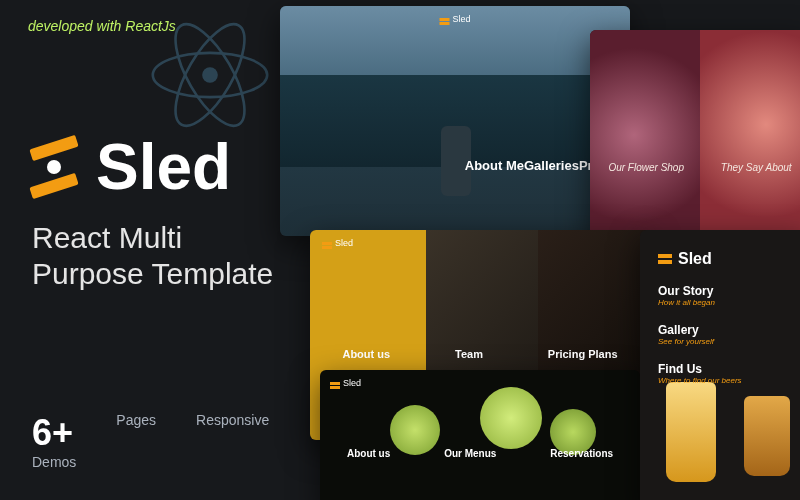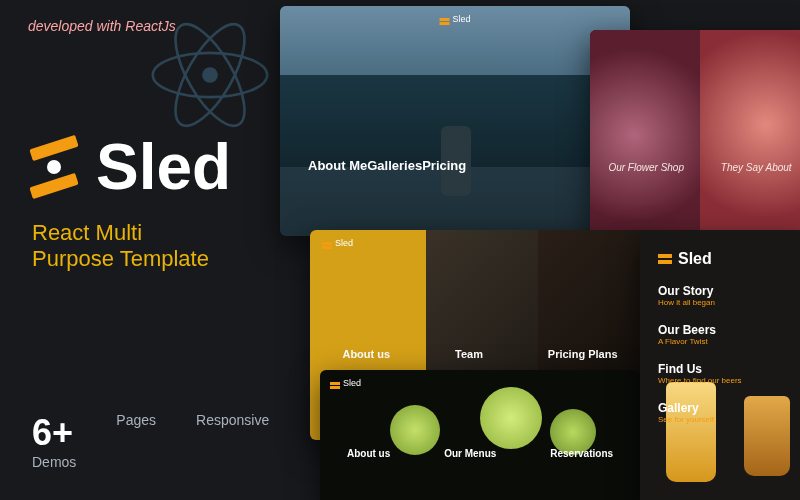--- a/index.html
+++ b/index.html
@@ -1,35 +1,35 @@
 <!DOCTYPE html>
 <html><head>
 <meta charset="utf-8">
 <style>
 *{margin:0;padding:0;box-sizing:border-box}
 body{width:800px;height:500px;background:#17191c;font-family:Arial,sans-serif;color:#fff;overflow:hidden;position:relative}
-.tagline{position:absolute;top:18px;left:28px;color:#fca5a5;font-style:italic;font-size:14px}
+.tagline{position:absolute;top:18px;left:28px;color:#bef264;font-style:italic;font-size:14px}
 .react-logo{position:absolute;top:10px;left:145px;opacity:0.3}
 .react-logo svg{width:130px;height:130px}
 .brand{position:absolute;top:130px;left:30px;display:flex;align-items:center;gap:18px}
 .brand-icon{display:flex;flex-direction:column;gap:6px;align-items:center}
 .brand-icon .bar{width:48px;height:12px;background:#f39c12;border-radius:2px}
 .brand-icon .dot{width:14px;height:14px;background:#fff;border-radius:50%}
 .brand-name{font-size:64px;font-weight:700;color:#fff}
-.subtitle{position:absolute;top:220px;left:32px;font-size:22px;font-weight:400;color:#eab308;line-height:1.2}
+.subtitle{position:absolute;top:220px;left:32px;font-size:30px;font-weight:400;color:#e5e5e5;line-height:1.2}
 .stats{position:absolute;bottom:30px;left:32px;display:flex;gap:40px}
 .stat{text-align:left}
 .stat-num{font-size:36px;font-weight:700;color:#fff}
 .stat-label{font-size:14px;color:#aab2bd}
 .demo{position:absolute;border-radius:6px;overflow:hidden;box-shadow:0 10px 30px rgba(0,0,0,0.6)}
 .demo-photo{top:6px;left:280px;width:350px;height:230px;background:linear-gradient(180deg,#2b4a5a 0%,#1e2f38 100%)}
 .demo-photo .sky{height:46%;background:linear-gradient(180deg,#6b8ca3,#3a5c70)}
 .demo-photo .mtns{position:absolute;top:30%;left:0;right:0;height:40%;background:linear-gradient(180deg,#1a3642,#12262f)}
 .demo-photo .person{position:absolute;top:52%;left:46%;width:30px;height:70px;background:#2a3840;border-radius:6px}
-.demo-photo .links{position:absolute;top:66%;left:0;right:0;display:flex;justify-content:flex-start;padding:0 28px}
+.demo-photo .links{position:absolute;top:66%;left:0;right:0;display:flex;justify-content:flex-end;padding:0 7px}
 .demo-photo .links span{font-size:13px;font-weight:700}
 .demo-florist{top:30px;left:590px;width:220px;height:210px;background:#321318}
 .demo-florist .flower-l{position:absolute;left:0;top:0;width:50%;height:100%;background:radial-gradient(circle at 40% 50%,#b0657b 0%,#5a1e2e 70%)}
 .demo-florist .flower-r{position:absolute;right:0;top:0;width:50%;height:100%;background:radial-gradient(circle at 60% 45%,#e2897e 0%,#8b2d36 70%)}
 .demo-florist .txt{position:absolute;top:63%;width:100%;display:flex;justify-content:space-around;font-size:10px;font-style:italic;color:#f5e8e0}
 .demo-gym{top:230px;left:310px;width:340px;height:210px;background:#111}
 .demo-gym .panel-l{position:absolute;left:0;top:0;width:34%;height:100%;background:#d4a017}
 .demo-gym .panel-m{position:absolute;left:34%;top:0;width:33%;height:100%;background:linear-gradient(135deg,#3a3228,#1a1612)}
 .demo-gym .panel-r{position:absolute;right:0;top:0;width:33%;height:100%;background:linear-gradient(135deg,#2a1f18,#0e0b08)}
 .demo-gym .lbl{position:absolute;top:56%;width:100%;display:flex;justify-content:space-around;font-size:11px;font-weight:700;color:#fff}
@@ -39,21 +39,21 @@
 .demo-food .lime3{position:absolute;left:72%;top:28%;width:46px;height:46px;border-radius:50%;background:radial-gradient(circle,#b8d85f,#6e8f2b)}
 .demo-food .lbl{position:absolute;top:56%;width:100%;display:flex;justify-content:space-around;font-size:10px;font-weight:700;color:#fff}
 .demo-beer{top:230px;left:640px;width:170px;height:280px;background:#191716}
 .demo-beer .glass1{position:absolute;left:15%;bottom:10%;width:50px;height:100px;background:linear-gradient(180deg,#f8d982,#d6971c);border-radius:6px 6px 10px 10px}
 .demo-beer .glass2{position:absolute;right:12%;bottom:12%;width:46px;height:80px;background:linear-gradient(180deg,#e2a848,#a46518);border-radius:6px 6px 10px 10px}
 .demo-beer .menu{position:absolute;top:20px;left:18px;display:flex;flex-direction:column;gap:16px}
 .demo-beer .menu .br{display:flex;align-items:center;gap:6px;font-size:16px;font-weight:700}
 .demo-beer .menu .br .bi{display:inline-flex;flex-direction:column;gap:2px}
 .demo-beer .menu .br .bi span{display:block;width:14px;height:4px;background:#f39c12}
 .demo-beer .menu .mi{color:#fff;font-size:12px;font-weight:700}
-.demo-beer .menu .ms{color:#f39c12;font-size:8px;}
+.demo-beer .menu .ms{color:#f39c12;font-size:8px;font-style:italic}
 .demo .tiny-logo{position:absolute;top:8px;font-size:9px;display:flex;align-items:center;gap:3px}
 .demo .tiny-logo .ti{display:inline-block;width:10px;height:3px;background:#f39c12;box-shadow:0 4px 0 #f39c12}
 </style>
 </head>
 <body>
 
 <div class="tagline">developed with ReactJs</div>
 
 <div class="react-logo">
 <svg viewBox="0 0 100 100">
@@ -158,25 +158,21 @@
           <span></span>
           <span></span>
         </span>
         <span>Sled</span>
       </div>
     <div>
         <div class="mi">Our Story</div>
         <div class="ms">How it all began</div>
       </div>
     <div>
-        <div class="mi">Our Beers</div>
-        <div class="ms">A Flavor Twist</div>
+        <div class="mi">Gallery</div>
+        <div class="ms">See for yourself</div>
       </div>
     <div>
         <div class="mi">Find Us</div>
         <div class="ms">Where to find our beers</div>
       </div>
-    <div>
-        <div class="mi">Gallery</div>
-        <div class="ms">See for yourself</div>
-      </div>
   </div>
 </div>
 
 </body></html>

